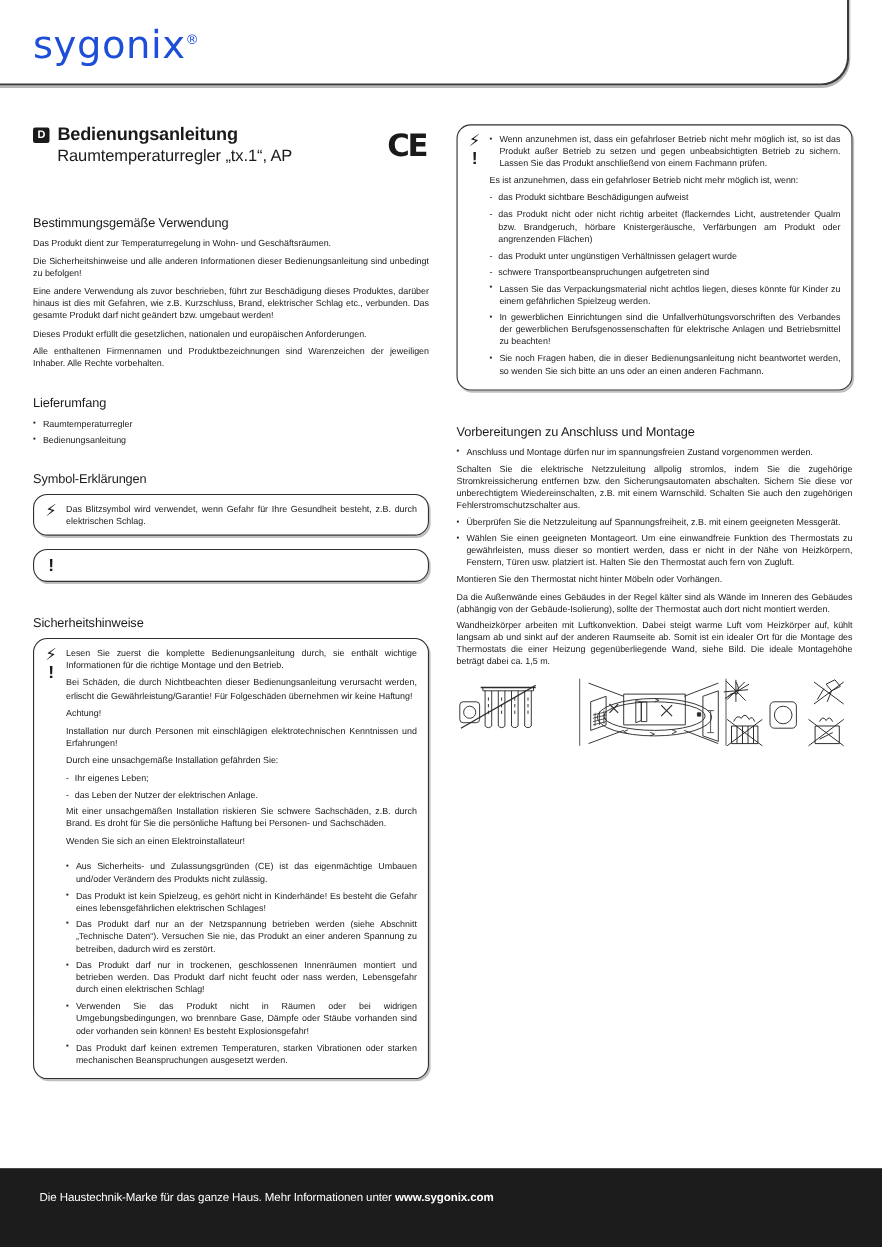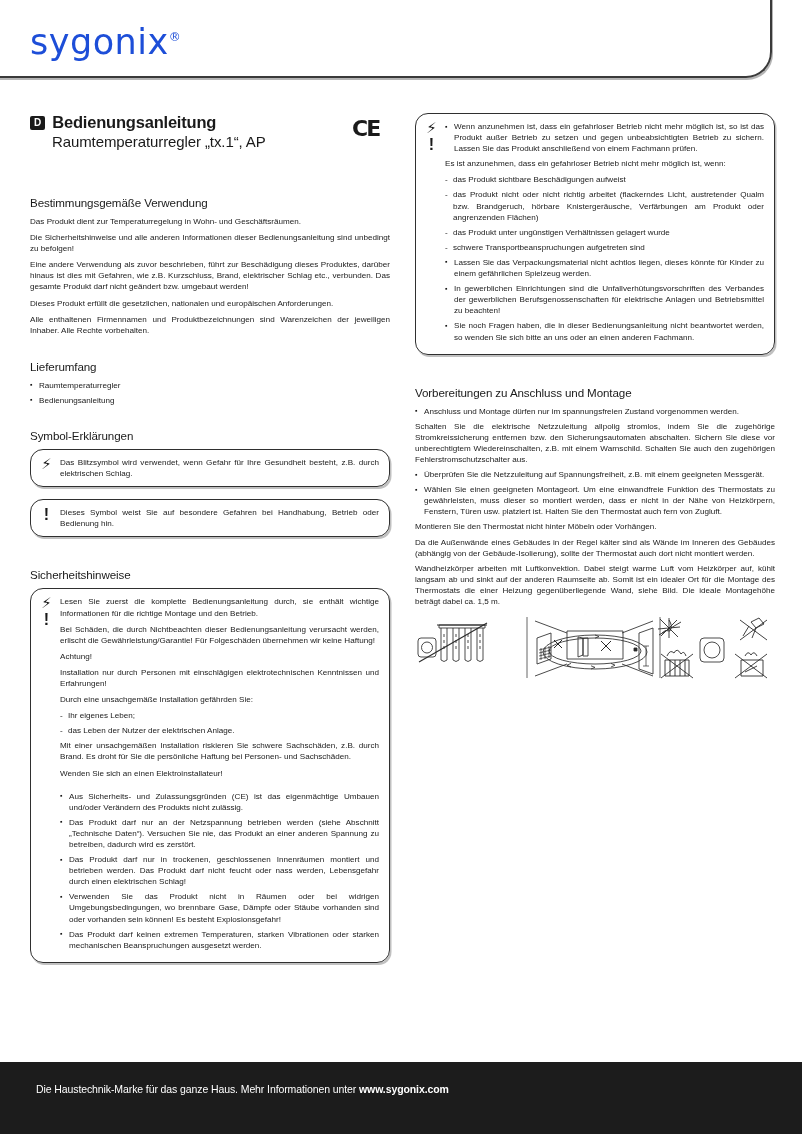--- a/index.html
+++ b/index.html
@@ -76,21 +76,21 @@
     margin-left: 22px;
     font-size: 15px;
     font-weight: 400;
     margin-top: 1px;
     letter-spacing: -0.1px;
   }
   .ce-mark {
     position: absolute;
     left: 352px;
     top: 116px;
-    font-size: 22px;
+    font-size: 28px;
     font-weight: 600;
     letter-spacing: -2px;
     font-family: "DejaVu Sans", sans-serif;
   }
 
   
   .col {
     position: absolute;
     width: 360px;
   }
@@ -246,23 +246,20 @@
       <span class="ico-bolt">⚡︎</span>
     </div>
     <div class="note-body">
       <p class="body">Das Blitzsymbol wird verwendet, wenn Gefahr für Ihre Gesundheit besteht, z.B. durch elektrischen Schlag.</p>
     </div>
   </div>
 
   <div class="note-box">
     <div class="note-icons">
       <span class="ico-excl">!</span>
-    </div>
-    <div class="note-body">
-      <p class="body">Dieses Symbol weist Sie auf besondere Gefahren bei Handhabung, Betrieb oder Bedienung hin.</p>
     </div>
   </div>
 
   <div class="gap-lg"></div>
 
   <h2 class="section">Sicherheitshinweise</h2>
 
   <div class="note-box">
     <div class="note-icons">
       <span class="ico-bolt">⚡︎</span>
@@ -276,20 +273,21 @@
       <p class="body">Durch eine unsachgemäße Installation gefährden Sie:</p>
       <ul class="bullets">
         <li class="dash">Ihr eigenes Leben;</li>
         <li class="dash">das Leben der Nutzer der elektrischen Anlage.</li>
       </ul>
       <p class="body">Mit einer unsachgemäßen Installation riskieren Sie schwere Sachschäden, z.B. durch Brand. Es droht für Sie die persönliche Haftung bei Personen- und Sachschäden.</p>
       <p class="body bold">Wenden Sie sich an einen Elektroinstallateur!</p>
       <div class="gap-sm"></div>
       <ul class="bullets">
         <li>Aus Sicherheits- und Zulassungsgründen (CE) ist das eigenmächtige Umbauen und/oder Verändern des Produkts nicht zulässig.</li>
+        <li>Das Produkt ist kein Spielzeug, es gehört nicht in Kinderhände! Es besteht die Gefahr eines lebensgefährlichen elektrischen Schlages!</li>
         <li>Das Produkt darf nur an der Netzspannung betrieben werden (siehe Abschnitt „Technische Daten“). Versuchen Sie nie, das Produkt an einer anderen Spannung zu betreiben, dadurch wird es zerstört.</li>
         <li>Das Produkt darf nur in trockenen, geschlossenen Innenräumen montiert und betrieben werden. Das Produkt darf nicht feucht oder nass werden, Lebensgefahr durch einen elektrischen Schlag!</li>
         <li>Verwenden Sie das Produkt nicht in Räumen oder bei widrigen Umgebungsbedingungen, wo brennbare Gase, Dämpfe oder Stäube vorhanden sind oder vorhanden sein können! Es besteht Explosionsgefahr!</li>
         <li>Das Produkt darf keinen extremen Temperaturen, starken Vibrationen oder starken mechanischen Beanspruchungen ausgesetzt werden.</li>
       </ul>
     </div>
   </div>
 </div>
 
 <div class="col col-right">

